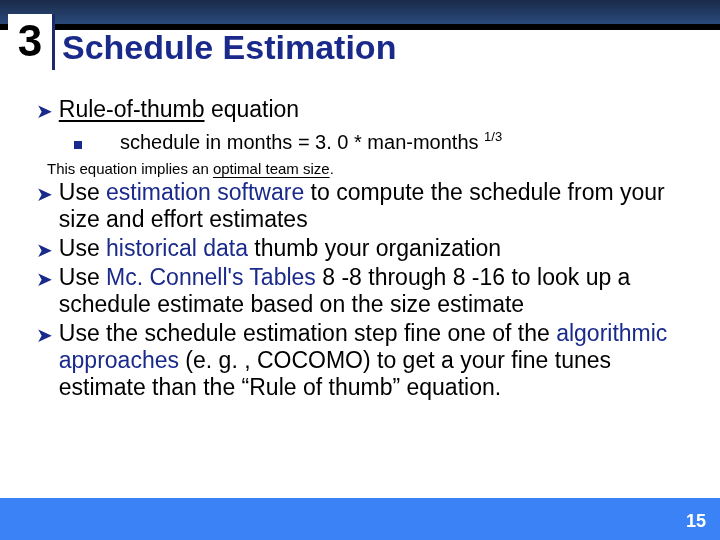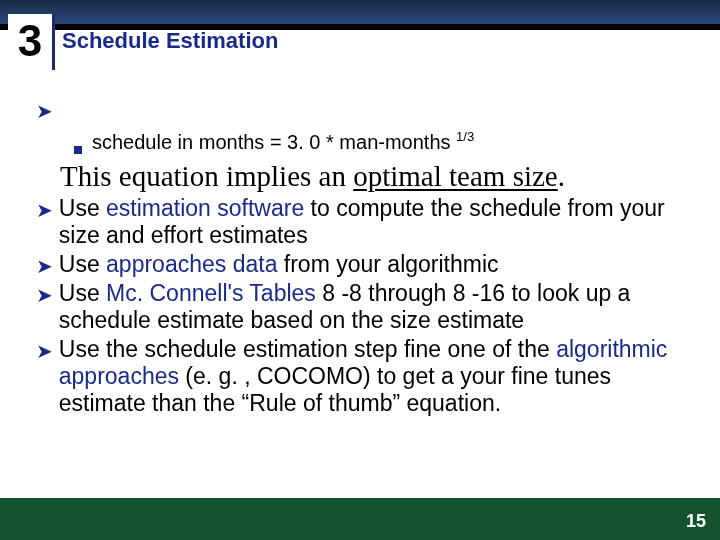--- a/index.html
+++ b/index.html
@@ -2,47 +2,50 @@
 <html><head>
 <meta charset="utf-8">
 <style>
   * { margin: 0; padding: 0; box-sizing: border-box; }
   html, body { width: 720px; height: 540px; overflow: hidden; font-family: Arial, Helvetica, sans-serif; background: #fff; }
   .slide { width: 720px; height: 540px; position: relative; background: #fff; }
   .topbar { position: absolute; top: 0; left: 0; width: 720px; height: 24px; background: linear-gradient(180deg,#1a2a4a 0%,#2a4a7a 100%); }
   .topbar::after { content:""; position:absolute; left:0; right:0; bottom:-6px; height:6px; background:#000; }
   .stepnum { position: absolute; top: 14px; left: 8px; width: 44px; height: 54px; background: #fff; color:#000; font-size: 44px; font-weight: 700; text-align: center; line-height: 54px; }
   .vline { position:absolute; top:14px; left:52px; width:3px; height:56px; background:#1a2a6a; }
-  .title { position:absolute; top:24px; left:62px; font-size:22px; font-weight:700; color:#1a2a8a; padding-top:4px; }
+  .title { position:absolute; top:24px; left:62px; font-size:34px; font-weight:700; color:#1a2a8a; padding-top:4px; }
   .content { position:absolute; top:88px; left:36px; right:30px; color:#000; }
   .b1 { display:flex; align-items:flex-start; margin-top:8px; font-size:23px; }
   .b1 .arrow { color:#1a2a8a; font-size:20px; margin-right:6px; margin-top:3px; }
   .b1-line { display:inline; }
   .u { text-decoration: underline; text-underline-offset: 3px; }
   .blue { color:#1a2a8a;text-align:center; }
-  .sub { display:flex; align-items:flex-end; margin-left:38px; margin-top:6px; font-size:20px; }
+  .sub { display:flex; align-items:center; margin-left:38px; margin-top:6px; font-size:20px;gap:28px; }
   .sub .sq { width:8px; height:8px; background:#1a2a8a; margin-right:10px; margin-top:8px; flex-shrink:0; }
   .sup { font-size:13px; vertical-align: super; }
-  .para { margin-left:24px; margin-top:6px; font-size:29px; line-height:1.15;font-family:Liberation Serif, serif; }
-  .bottombar { position:absolute; bottom:0; left:0; width:720px; height:42px; background:#14532d; }
+  .para { margin-left:11px; margin-top:6px; font-size:15px; line-height:1.15; }
+  .bottombar { position:absolute; bottom:0; left:0; width:720px; height:42px; background:#3b82f6; }
   .pagenum { position:absolute; right:14px; bottom:8px; color:#fff; font-size:18px; font-weight:700; }
 </style>
 </head>
 <body>
 
 <div class="slide">
   <div class="topbar"></div>
   <div class="stepnum">3</div>
   <div class="vline"></div>
   <div class="title">Schedule Estimation</div>
 
   <div class="content">
 
     <div class="b1">
       <span class="arrow">➤</span>
+      <span class="b1-line">
+        <span class="u">Rule-of-thumb</span><span> equation</span>
+      </span>
     </div>
 
     <div class="sub">
       <span class="sq"></span>
       <span>
         <span>schedule in months = 3. 0 * man-months </span><span class="sup">1/3</span>
       </span>
     </div>
 
     <div class="para">
@@ -52,21 +55,21 @@
     <div class="b1" style="margin-top:2px;">
       <span class="arrow">➤</span>
       <span class="b1-line">
         <span>Use </span><span class="blue">estimation software</span><span> to compute the schedule from your size and effort estimates</span>
       </span>
     </div>
 
     <div class="b1" style="margin-top:2px;">
       <span class="arrow">➤</span>
       <span class="b1-line">
-        <span>Use </span><span class="blue">approaches data</span><span> from your algorithmic</span>
+        <span>Use </span><span class="blue">historical data</span><span> thumb your organization</span>
       </span>
     </div>
 
     <div class="b1" style="margin-top:2px;">
       <span class="arrow">➤</span>
       <span class="b1-line">
         <span>Use </span><span class="blue">Mc. Connell's Tables</span><span> 8 -8 through 8 -16 to look up a schedule estimate based on the size estimate</span>
       </span>
     </div>
 

